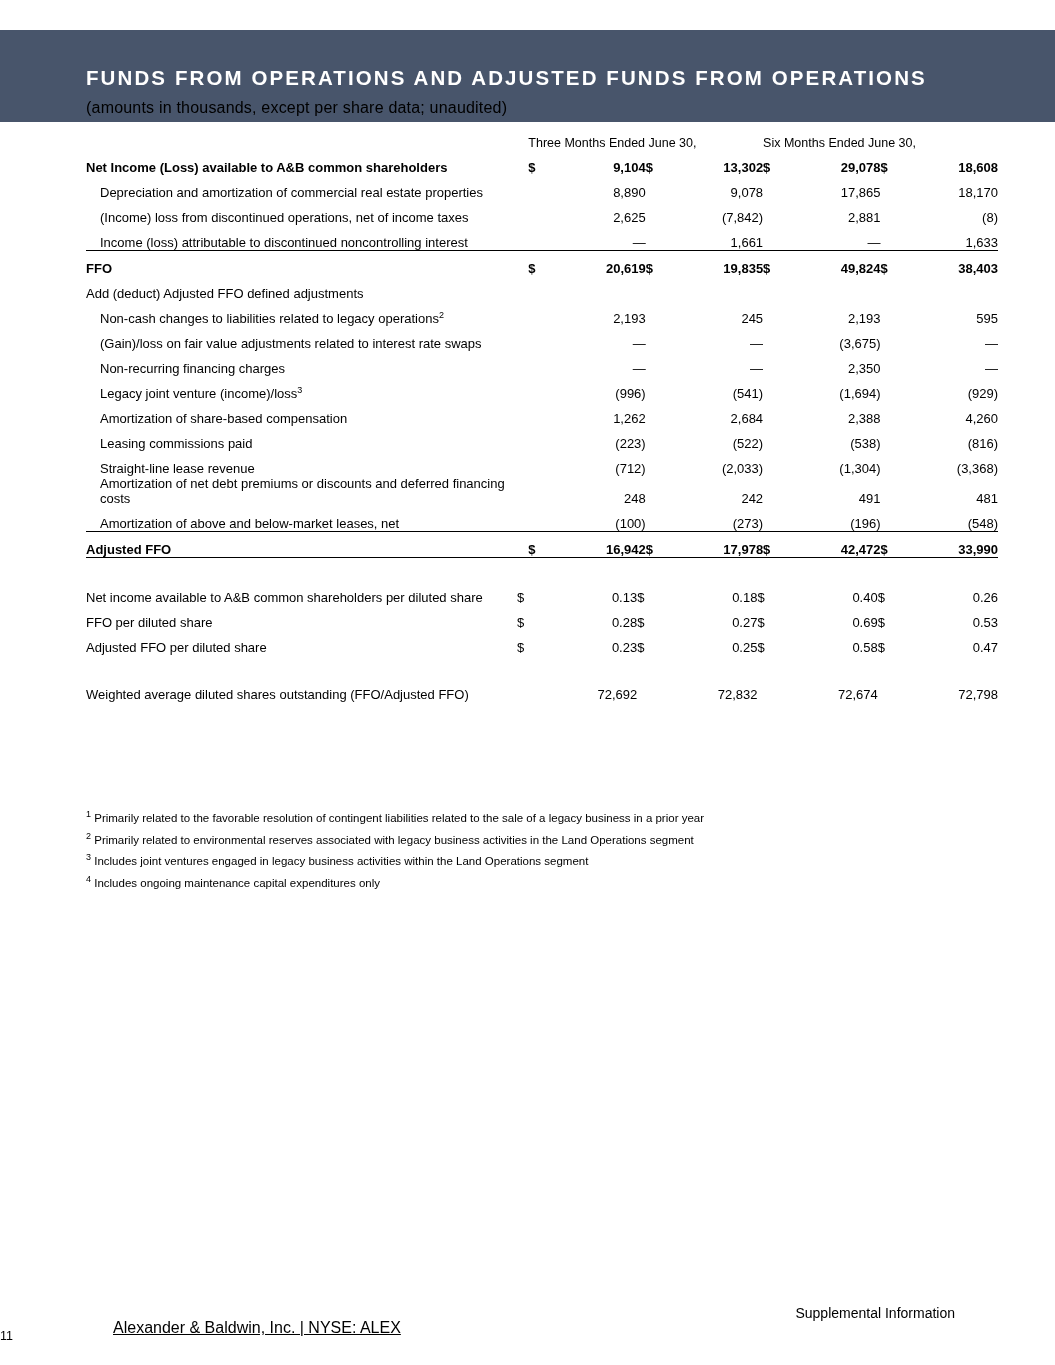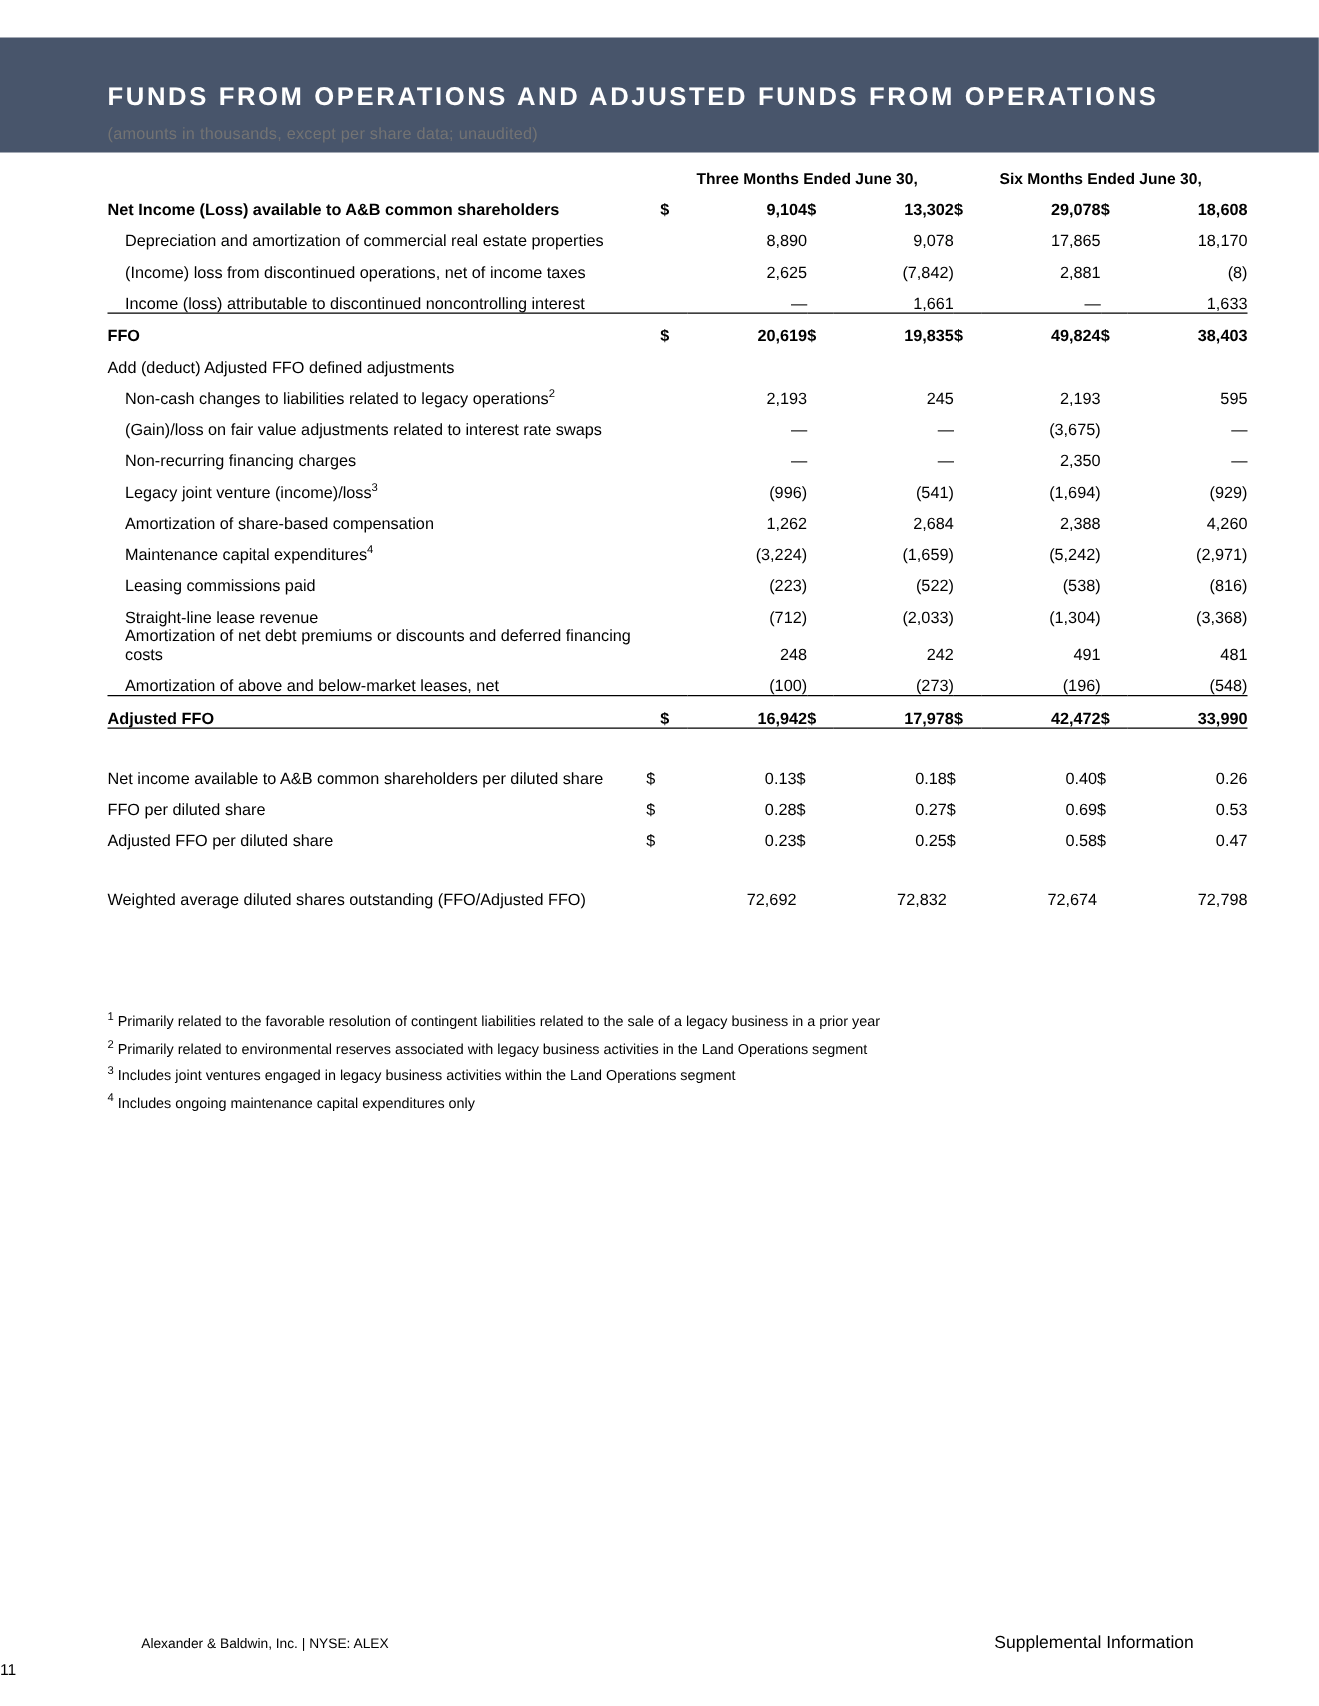--- a/index.html
+++ b/index.html
@@ -35,22 +35,22 @@
     left: 86px;
     color: #ffffff;
     font-size: 20.5px;
     font-weight: bold;
     letter-spacing: 2.1px;
   }
   .header-sub {
     position: absolute;
     top: 99px;
     left: 86px;
-    color: #737373;
-    font-size: 13px;
+    color: #000000;
+    font-size: 16px;
     letter-spacing: 0.2px;
     text-align: right;
   }
 
   .content {
     position: absolute;
     top: 136px;
     left: 86px;
     width: 912px;
   }
@@ -63,22 +63,22 @@
   table.fin td, table.fin th {
     padding: 0;
     vertical-align: bottom;
   }
 
   .col-label { width: 430px; }
   .col-cur   { width: 22px; }
   .col-num   { width: 98px; }
 
   .grouphdr {
-    text-align: center;
-    font-weight: bold;
+    text-align: left;
+    font-weight: normal;
     font-size: 12.5px;
     padding-bottom: 5px;
     padding-top: 8px;
   }
   .yearhdr {
     text-align: center;
     font-weight: bold;
     font-size: 12.5px;
     padding-bottom: 7px;
   }
@@ -124,23 +124,24 @@
     left: 86px;
     width: 900px;
     font-size: 11.5px;
     line-height: 21.5px;
   }
   .footnotes div { white-space: nowrap; }
   .footnotes sup { font-size: 9px; }
 
   .footer-left {
     position: absolute;
-    bottom: 44px;
+    bottom: 28px;
     left: 113px;
-    font-size: 11px;
+    font-size: 16px;
+    text-decoration: underline;
   }
   .footer-right {
     position: absolute;
     bottom: 44px;
     right: 100px;
     font-size: 14px;
     margin-left: 16px;
   }
   .footer-page {
     position: absolute;
@@ -295,31 +296,20 @@
             <td class="cur"></td>
             <td class="num">1,262</td>
             <td class="cur"></td>
             <td class="num">2,684</td>
             <td class="cur"></td>
             <td class="num">2,388</td>
             <td class="cur"></td>
             <td class="num">4,260</td>
           </tr>
           <tr class="row">
-            <td class="lbl indent1">Maintenance capital expenditures<sup>4</sup></td>
-            <td class="cur"></td>
-            <td class="num">(3,224)</td>
-            <td class="cur"></td>
-            <td class="num">(1,659)</td>
-            <td class="cur"></td>
-            <td class="num">(5,242)</td>
-            <td class="cur"></td>
-            <td class="num">(2,971)</td>
-          </tr>
-          <tr class="row">
             <td class="lbl indent1">Leasing commissions paid</td>
             <td class="cur"></td>
             <td class="num">(223)</td>
             <td class="cur"></td>
             <td class="num">(522)</td>
             <td class="cur"></td>
             <td class="num">(538)</td>
             <td class="cur"></td>
             <td class="num">(816)</td>
           </tr>

